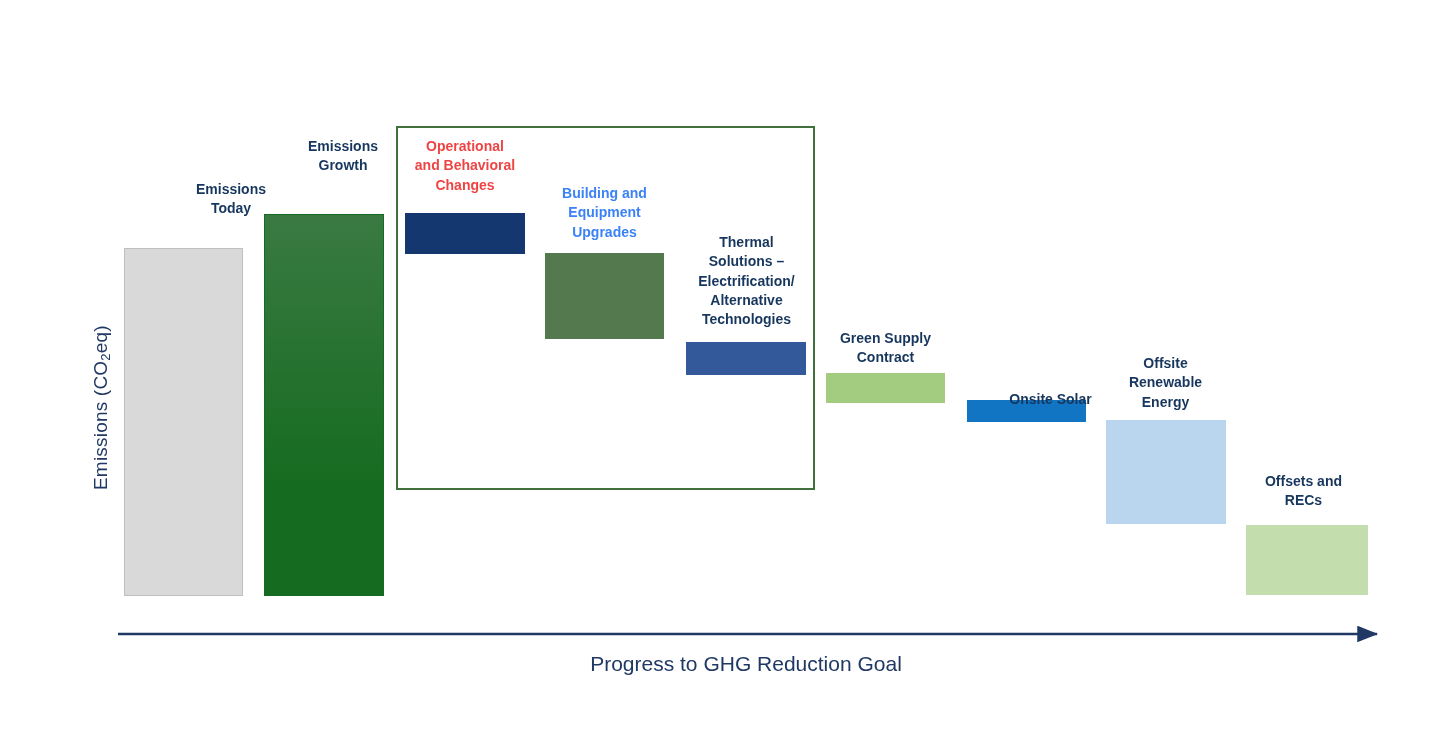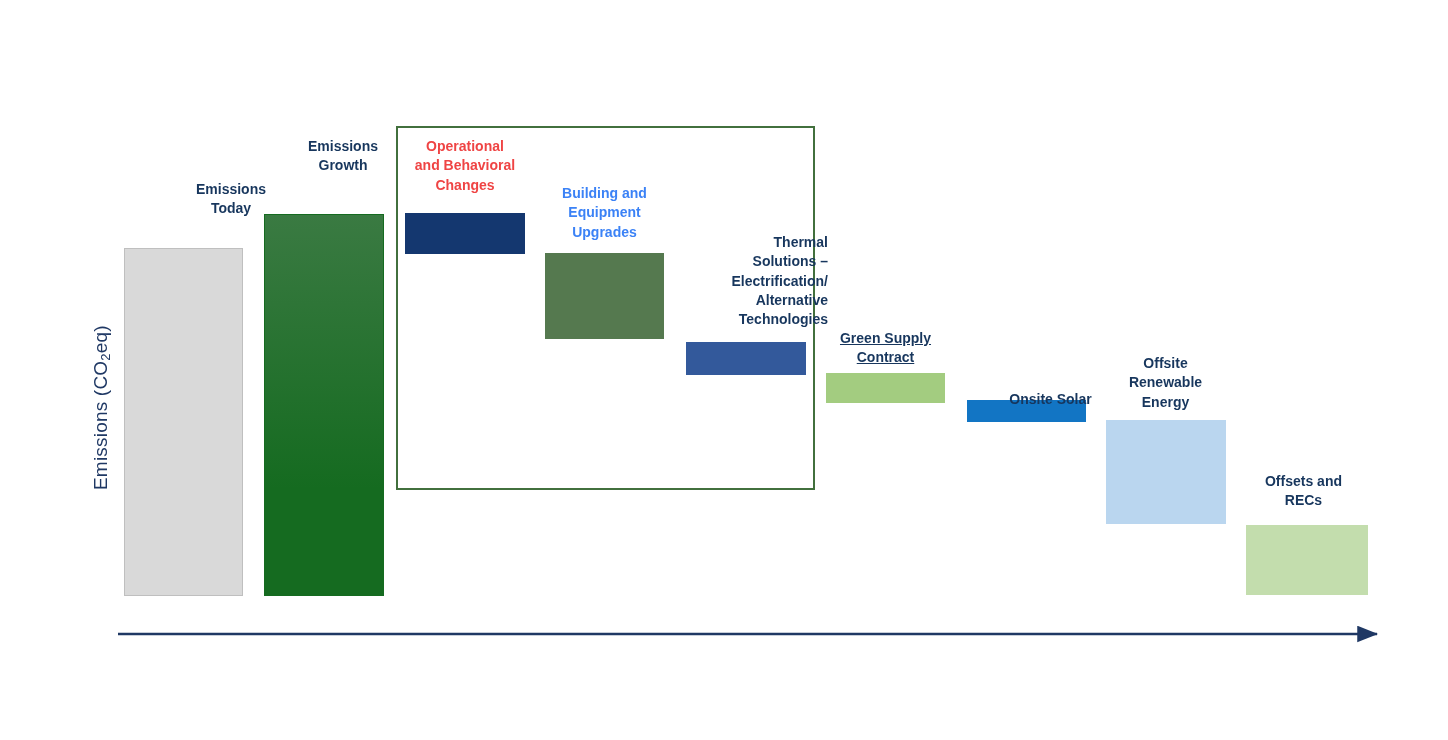--- a/index.html
+++ b/index.html
@@ -90,27 +90,27 @@
 Growth</div>
       <div class="bar" style="left: 405px; top: 213px; width: 120px; height: 41px; background: rgb(20, 55, 111); border: 1px solid rgb(20, 55, 111);"></div>
       <div class="bar-label" style="left: 382px; top: 137px; width: 166px; color: #ef4444;">Operational
 and Behavioral
 Changes</div>
       <div class="bar" style="left: 545px; top: 253px; width: 119px; height: 86px; background: rgb(85, 121, 79); border: 1px solid rgb(85, 121, 79);"></div>
       <div class="bar-label" style="left: 523px; top: 184px; width: 163px; color: #3b82f6;">Building and
 Equipment
 Upgrades</div>
       <div class="bar" style="left: 686px; top: 342px; width: 120px; height: 33px; background: rgb(51, 89, 155); border: 1px solid rgb(51, 89, 155);"></div>
-      <div class="bar-label" style="left: 665px; top: 233px; width: 163px; color: rgb(23, 54, 93); text-align: right;">Thermal
+      <div class="bar-label" style="left: 665px; top: 233px; width: 163px; color: rgb(23, 54, 93);">Thermal
 Solutions –
 Electrification/
 Alternative
 Technologies</div>
       <div class="bar" style="left: 826px; top: 373px; width: 119px; height: 30px; background: rgb(163, 204, 128); border: 1px solid rgb(163, 204, 128);"></div>
-      <div class="bar-label" style="left: 804px; top: 329px; width: 163px; color: rgb(23, 54, 93); text-decoration: underline;">Green Supply
+      <div class="bar-label" style="left: 804px; top: 329px; width: 163px; color: rgb(23, 54, 93);">Green Supply
 Contract</div>
       <div class="bar" style="left: 967px; top: 400px; width: 119px; height: 22px; background: rgb(18, 117, 196); border: 1px solid rgb(18, 117, 196);"></div>
       <div class="bar-label" style="left: 945px; top: 390px; width: 163px; color: rgb(23, 54, 93); margin-left: 24px;">Onsite Solar</div>
       <div class="bar" style="left: 1106px; top: 420px; width: 120px; height: 104px; background: rgb(186, 214, 239); border: 1px solid rgb(186, 214, 239);"></div>
       <div class="bar-label" style="left: 1084px; top: 354px; width: 163px; color: rgb(23, 54, 93);">Offsite
 Renewable
 Energy</div>
       <div class="bar" style="left: 1246px; top: 525px; width: 122px; height: 70px; background: rgb(195, 221, 173); border: 1px solid rgb(195, 221, 173);"></div>
       <div class="bar-label" style="left: 1222px; top: 472px; width: 163px; color: rgb(23, 54, 93);">Offsets and
 RECs</div>
@@ -118,14 +118,15 @@
 
   <svg class="x-axis" id="xAxisSvg" width="1448" height="740">
     <defs>
       <marker id="arrowHead" markerWidth="9" markerHeight="9" refX="7.6" refY="3.2" orient="auto" markerUnits="strokeWidth">
         <path d="M0,0 L8,3.2 L0,6.4 z" id="arrowHeadPath" fill="#1F3864"></path>
       </marker>
     </defs>
     <line id="xAxisLine" marker-end="url(#arrowHead)" x1="118" y1="634" x2="1377" y2="634" stroke="#1F3864" stroke-width="2.6"></line>
   </svg>
 
+  <div class="x-axis-caption" id="xAxisCaption" style="left: 346px; top: 652px; width: 800px; color: rgb(31, 56, 100);">Progress to GHG Reduction Goal</div>
 
 </div>
 
 </body></html>

